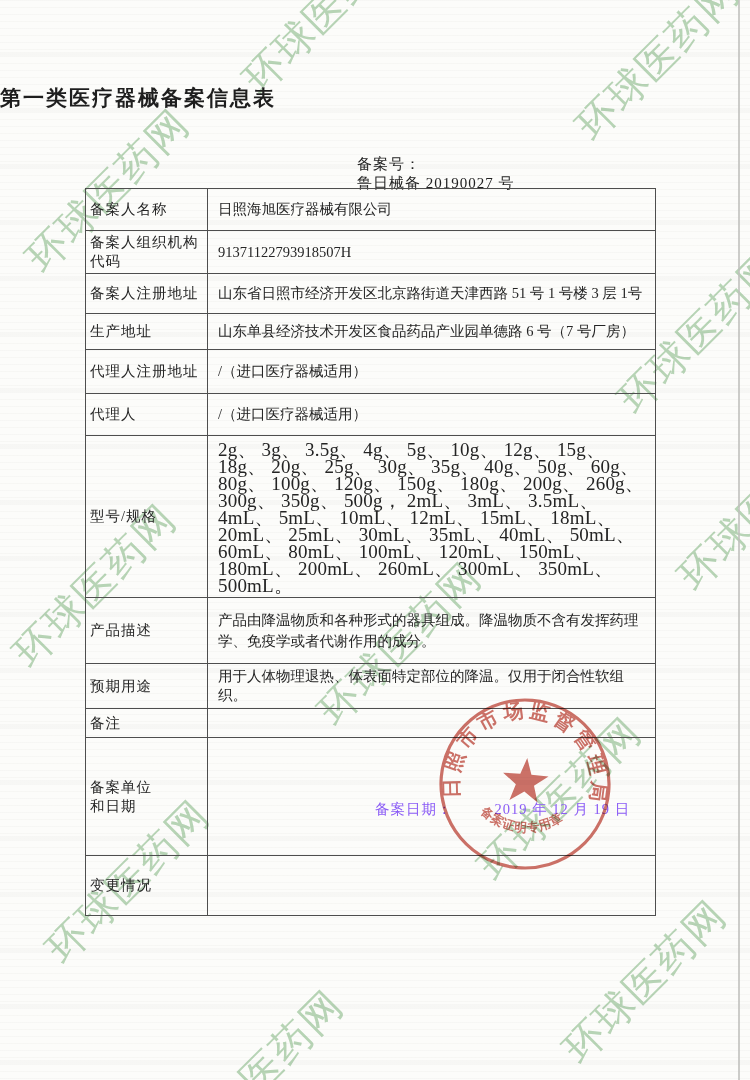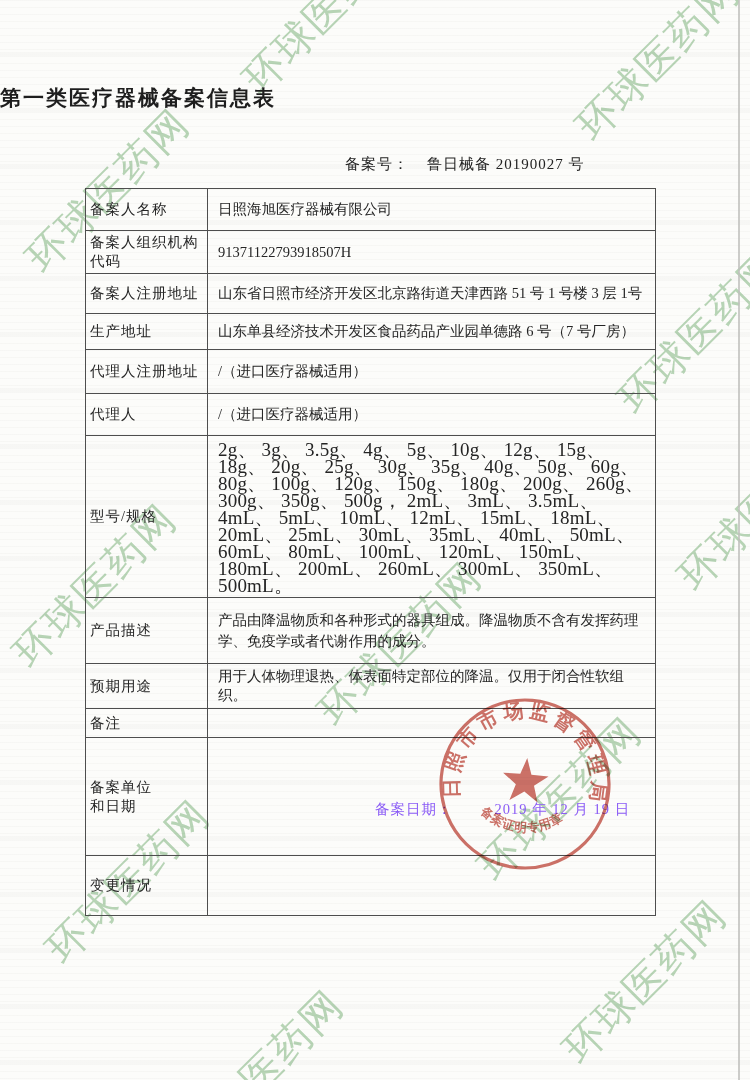--- a/index.html
+++ b/index.html
@@ -39,23 +39,23 @@
     white-space: nowrap;
   }
 
   .doc-title {
     position: absolute; top: 84px; left: 0; width: 744px;
     z-index: 2;
     font-family: "Liberation Sans", "DejaVu Sans", sans-serif;
     font-weight: bold; font-size: 21px; letter-spacing: 2px; color: #1e1e1e;
   }
   .filing-no {
-    position: absolute; top: 155px; left: 345px; z-index: 2;
+    position: absolute; top: 155px; left: 357px; z-index: 2;
     font-size: 15px; letter-spacing: 1px; color: #222;
-    display: flex; gap: 18px;
+    display: flex; gap: 0; flex-direction: column;
   }
 
   table.form {
     position: absolute; top: 188px; left: 85px; width: 571px; z-index: 2;
     border-collapse: collapse; table-layout: fixed;
     background: transparent;
   }
   table.form td {
     border: 1px solid #4e4e4e;
     font-size: 14.5px; line-height: 19px;

